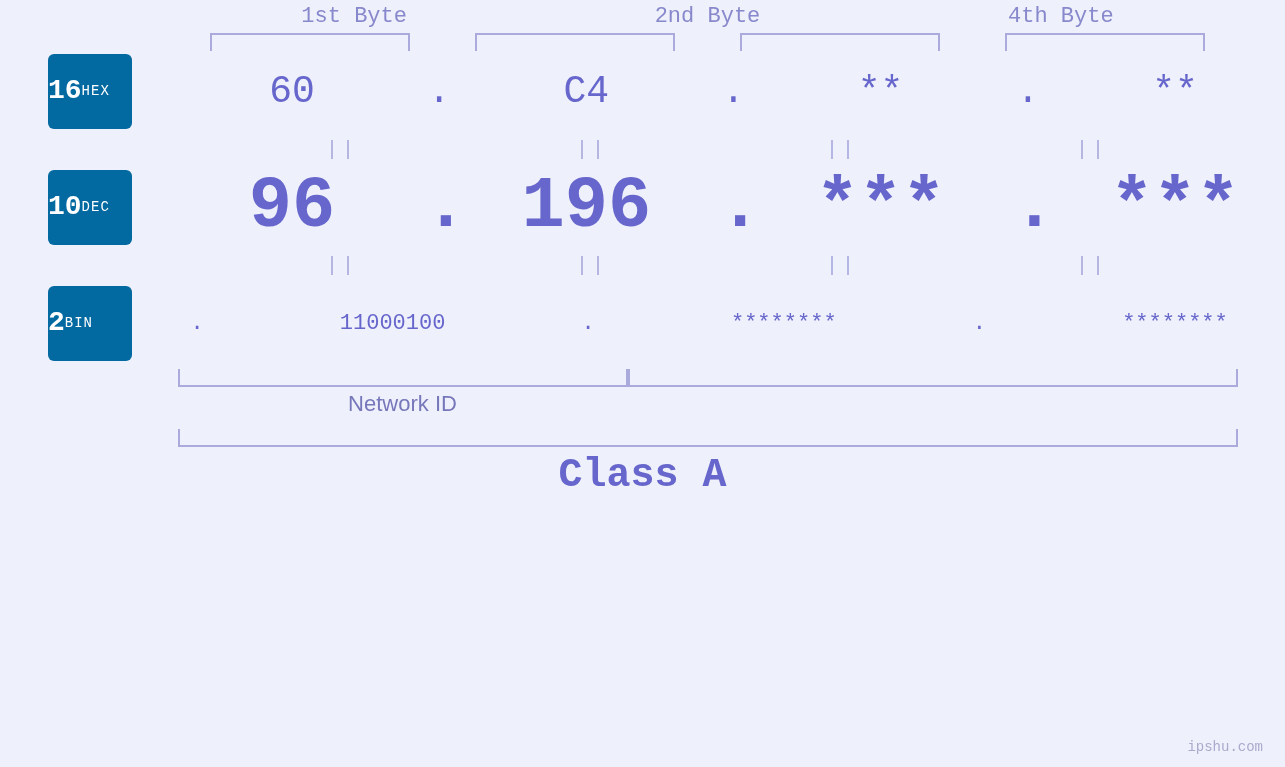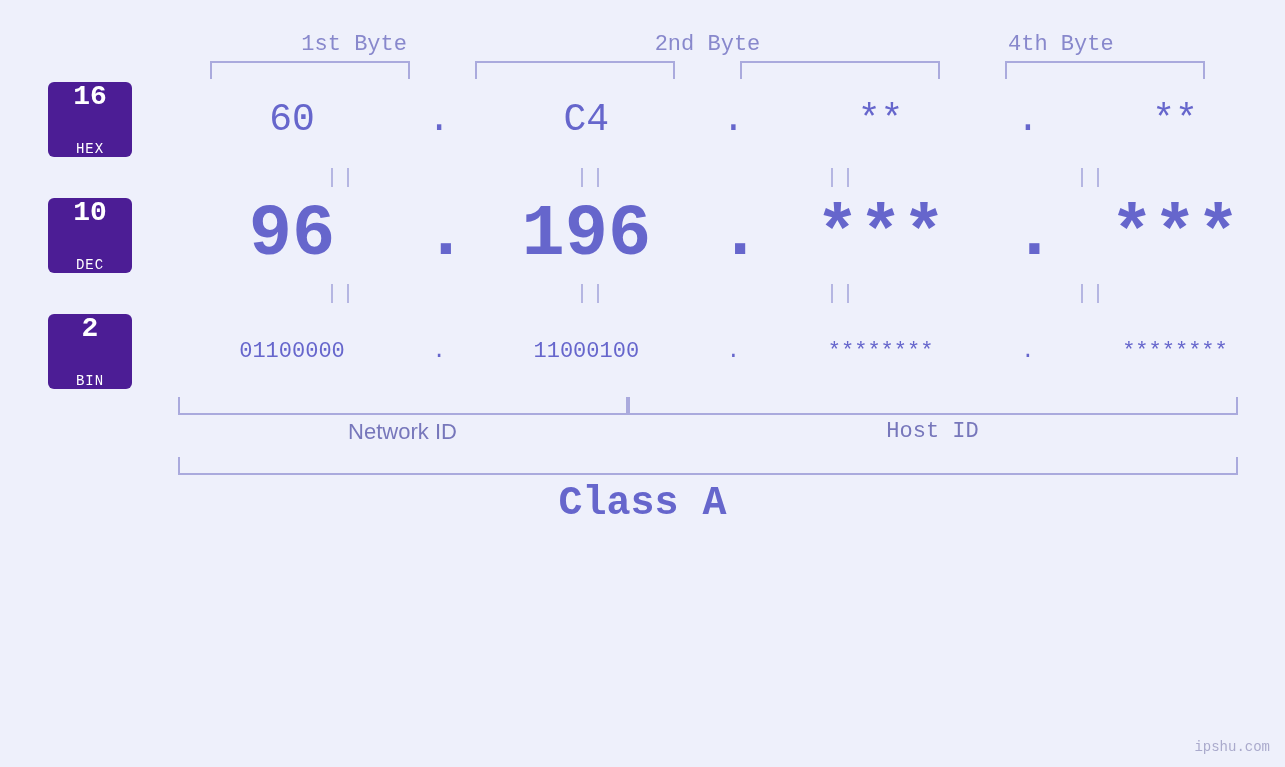--- a/index.html
+++ b/index.html
@@ -20,21 +20,21 @@
       display: flex;
       flex-direction: column;
       align-items: center;
     }
 
     
     .byte-headers {
       display: flex;
       width: 1060px;
       margin-left: 130px;
-      margin-top: 32px;
+      margin-top: 4px;
       justify-content: space-around;
     }
 
     .byte-header {
       color: #8888cc;
       font-size: 22px;
       text-align: center;
       width: 220px;
       font-family: 'Courier New', Courier, monospace;
     }
@@ -61,26 +61,26 @@
       display: flex;
       align-items: center;
       width: 1285px;
       height: 80px;
       position: relative;
     }
 
     .base-badge {
       width: 84px;
       height: 75px;
-      background: #4c1d95;
+      background: #0369a1;
       color: white;
       display: flex;
-      flex-direction: column;
-      align-items: center;
-      justify-content: space-between;
+      flex-direction: row;
+      align-items: center;
+      justify-content: flex-start;
       border-radius: 6px;
       margin-left: 48px;
       font-family: 'Courier New', Courier, monospace;
     }
 
     .base-badge .base-num {
       font-size: 28px;
       font-weight: bold;
       line-height: 1.1;
     }
@@ -249,21 +249,21 @@
       color: #6666cc;
       font-size: 40px;
       font-family: 'Courier New', Courier, monospace;
       font-weight: bold;
     }
 
     
     .watermark {
       position: absolute;
       bottom: 12px;
-      right: 15px;
+      right: 22px;
       color: #aaaacc;
       font-size: 14px;
       font-family: 'Courier New', Courier, monospace;
     }
   </style>
 </head>
 <body>
 
 <div class="container">
 
@@ -337,38 +337,36 @@
       <div class="eq-sign">||</div>
     </div>
   </div>
 
   <div class="data-row bin-row">
     <div class="base-badge">
       <span class="base-num">2</span>
       <span class="base-label">BIN</span>
     </div>
     <div class="values-area">
-      <div class="byte-val">01100000</div>
       <div class="dot">.</div>
       <div class="byte-val">11000100</div>
       <div class="dot">.</div>
       <div class="byte-val">********</div>
       <div class="dot">.</div>
       <div class="byte-val">********</div>
     </div>
   </div>
 
   <div class="bottom-brackets">
     <div class="network-bracket"></div>
     <div class="host-bracket"></div>
   </div>
 
   <div class="id-labels">
     <div class="network-id-label">Network ID</div>
-    <div class="host-id-label">Host ID</div>
   </div>
 
   <div class="class-bracket-row">
     <div class="class-bracket"></div>
   </div>
 
   <div class="class-label-row">
     <div class="class-label">Class A</div>
   </div>
 

